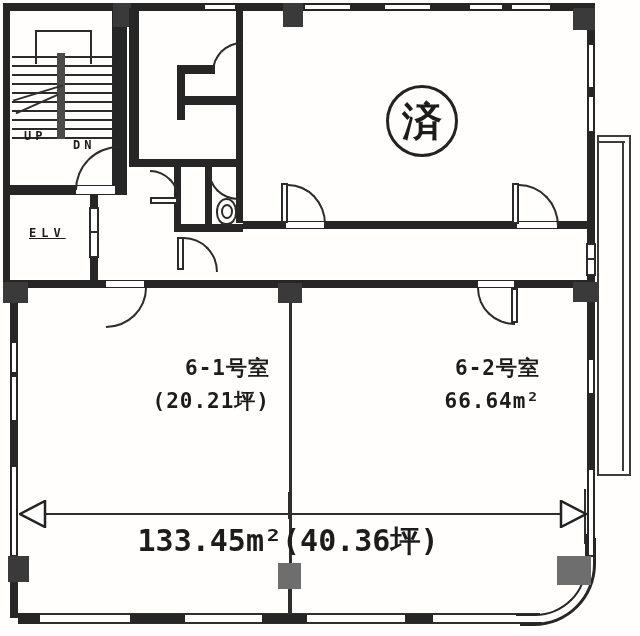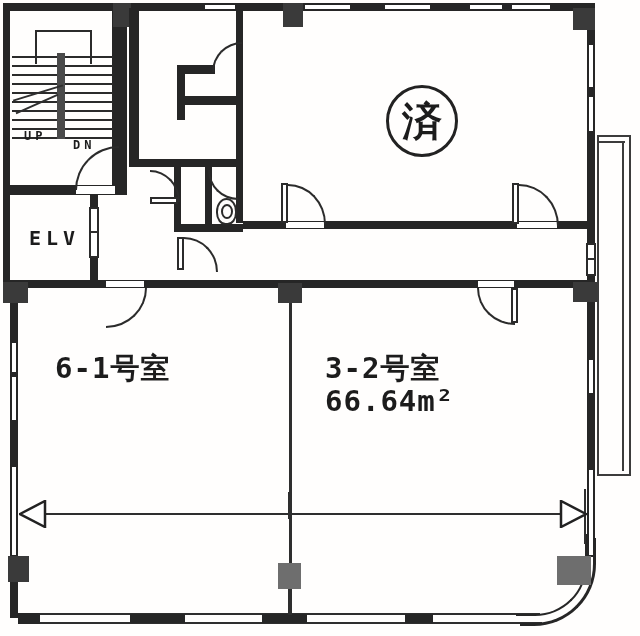--- a/index.html
+++ b/index.html
@@ -14,21 +14,21 @@
   .thin{position:absolute;background:#2e2e2e;}
   .col{position:absolute;background:#3a3a3a;}
   .gcol{position:absolute;background:#6e6e6e;}
   .arc{position:absolute;border:0 solid #2b2b2b;background:transparent;}
   .arc.tl{border-top-width:2px;border-left-width:2px;border-top-left-radius:100% 100%;}
   .arc.tr{border-top-width:2px;border-right-width:2px;border-top-right-radius:100% 100%;}
   .arc.bl{border-bottom-width:2px;border-left-width:2px;border-bottom-left-radius:100% 100%;}
   .arc.br{border-bottom-width:2px;border-right-width:2px;border-bottom-right-radius:100% 100%;}
   .leaf{position:absolute;background:#fff;border:2px solid #2b2b2b;box-sizing:border-box;}
   .txt{position:absolute;white-space:nowrap;}
-  .roomlbl{font-size:29px;font-weight:700;line-height:33px;text-align:left;letter-spacing:1px;}
+  .roomlbl{font-size:21px;font-weight:700;line-height:33px;text-align:right;letter-spacing:1px;}
   .smalllbl{font-size:12px;font-weight:700;letter-spacing:4px;}
   .treads{position:absolute;left:12px;top:56px;width:101px;height:84px;
     background:repeating-linear-gradient(to bottom,#2b2b2b 0 2px,transparent 2px 9px);}
   .stamp{position:absolute;left:386px;top:85px;width:66px;height:66px;border:3px solid #222;
     border-radius:50%;display:flex;align-items:center;justify-content:center;
     font-size:40px;font-weight:700;}
 </style>
 </head>
 <body>
 
@@ -76,21 +76,21 @@
   <div class="thin" style="left:12px;top:92px;width:52px;height:2px;transform:rotate(-17deg);"></div>
   <div class="thin" style="left:14px;top:103px;width:46px;height:2px;transform:rotate(-24deg);"></div>
   <div class="txt smalllbl" style="left:24px;top:129px;">UP</div>
   <div class="txt smalllbl" style="left:73px;top:138px;">DN</div>
 
   <div class="arc tl" style="left:75px;top:146px;width:42px;height:42px;"></div>
 
   <div class="w" style="left:90px;top:195px;width:8px;height:93px;"></div>
   <div class="leaf" style="left:89px;top:207px;width:10px;height:51px;border-width:2px;"></div>
   <div class="thin" style="left:90px;top:231px;width:8px;height:2px;"></div>
-  <div class="txt" style="left:29px;top:226px;font-size:20px;font-weight:700;letter-spacing:5px;">ELV</div>
+  <div class="txt" style="left:29px;top:226px;font-size:12px;font-weight:700;letter-spacing:5px;text-decoration:underline;">ELV</div>
 
   <div class="col" style="left:113px;top:3px;width:18px;height:24px;"></div>
   <div class="w" style="left:129px;top:8px;width:10px;height:158px;"></div>
   <div class="w" style="left:236px;top:8px;width:7px;height:215px;"></div>
   <div class="col" style="left:283px;top:3px;width:20px;height:24px;"></div>
   <div class="col" style="left:573px;top:8px;width:22px;height:22px;"></div>
 
   <div class="w" style="left:177px;top:65px;width:38px;height:9px;"></div>
   <div class="w" style="left:177px;top:74px;width:8px;height:46px;"></div>
   <div class="w" style="left:185px;top:96px;width:55px;height:9px;"></div>
@@ -137,29 +137,31 @@
   <div class="gcol" style="left:278px;top:563px;width:23px;height:26px;"></div>
   <div class="thin" style="left:288px;top:589px;width:4px;height:26px;"></div>
   <div class="gcol" style="left:557px;top:556px;width:34px;height:29px;"></div>
 
   <div class="abs" style="left:597px;top:135px;width:34px;height:341px;border:2px solid #3c3c3c;box-sizing:border-box;"></div>
   <div class="thin" style="left:622px;top:141px;width:2px;height:330px;background:#3c3c3c;"></div>
   <div class="thin" style="left:599px;top:141px;width:26px;height:2px;background:#3c3c3c;"></div>
 
   <div class="txt roomlbl" style="left:55px;top:352px;width:215px;">
     <div>6-1号室</div>
+    <div>(20.21坪)</div>
   </div>
   <div class="txt roomlbl" style="left:325px;top:352px;width:215px;">
-    <div>3-2号室</div>
+    <div>6-2号室</div>
     <div>66.64m²</div>
   </div>
 
   <div class="thin" style="left:38px;top:513px;width:528px;height:2px;"></div>
   <div class="thin" style="left:288px;top:492px;width:2px;height:27px;"></div>
   <div class="thin" style="left:584px;top:489px;width:2px;height:55px;"></div>
   <svg class="abs" style="left:19px;top:500px;" width="28" height="28">
     <polygon points="1,14 26,1 26,27" fill="#ffffff" stroke="#222" stroke-width="2.5"></polygon>
   </svg>
   <svg class="abs" style="left:559px;top:500px;" width="28" height="28">
     <polygon points="27,14 2,1 2,27" fill="#ffffff" stroke="#222" stroke-width="2.5"></polygon>
   </svg>
+  <div class="txt" style="left:108px;top:521px;width:360px;text-align:center;font-size:30px;font-weight:700;">133.45m²(40.36坪)</div>
 
 </div>
 
 </body></html>

